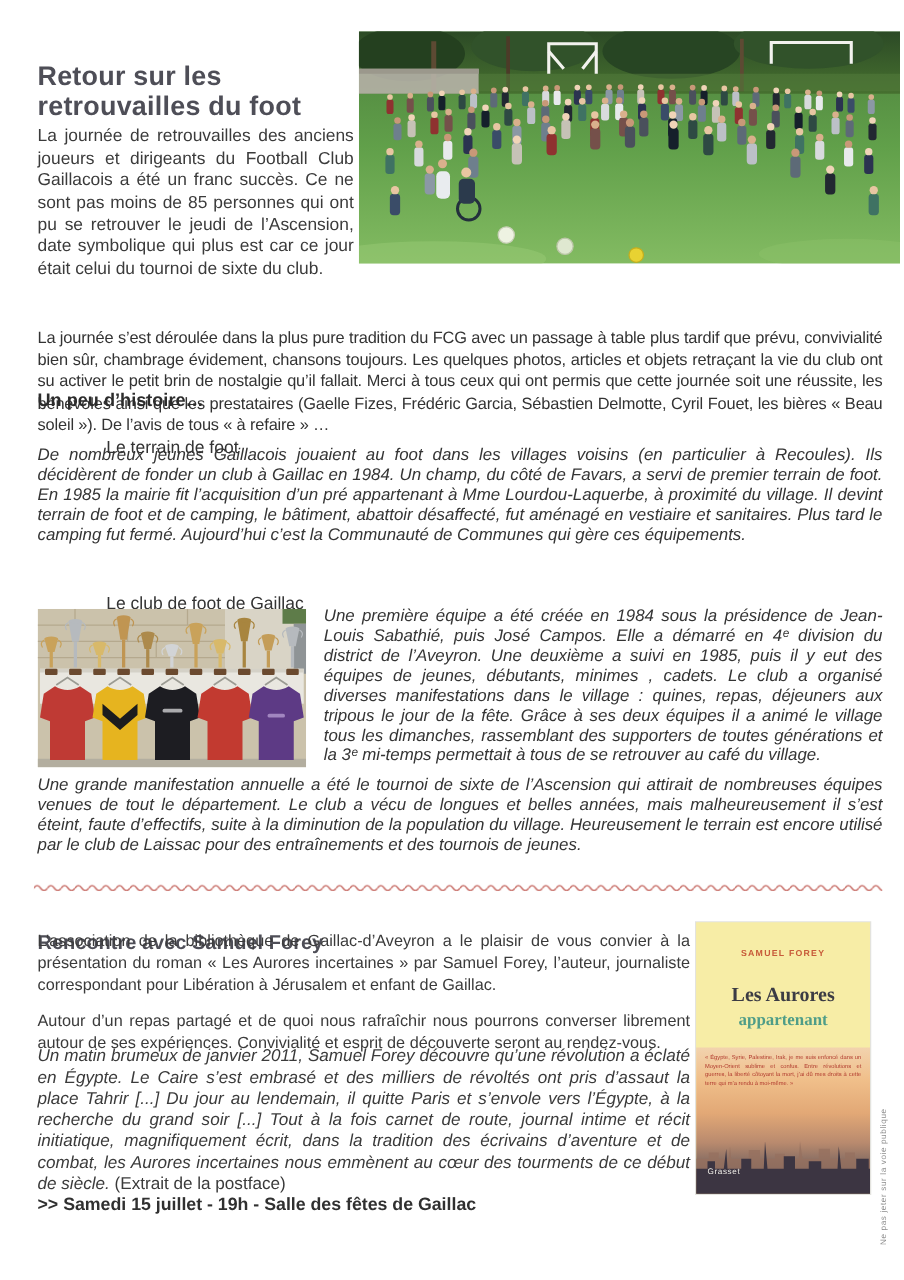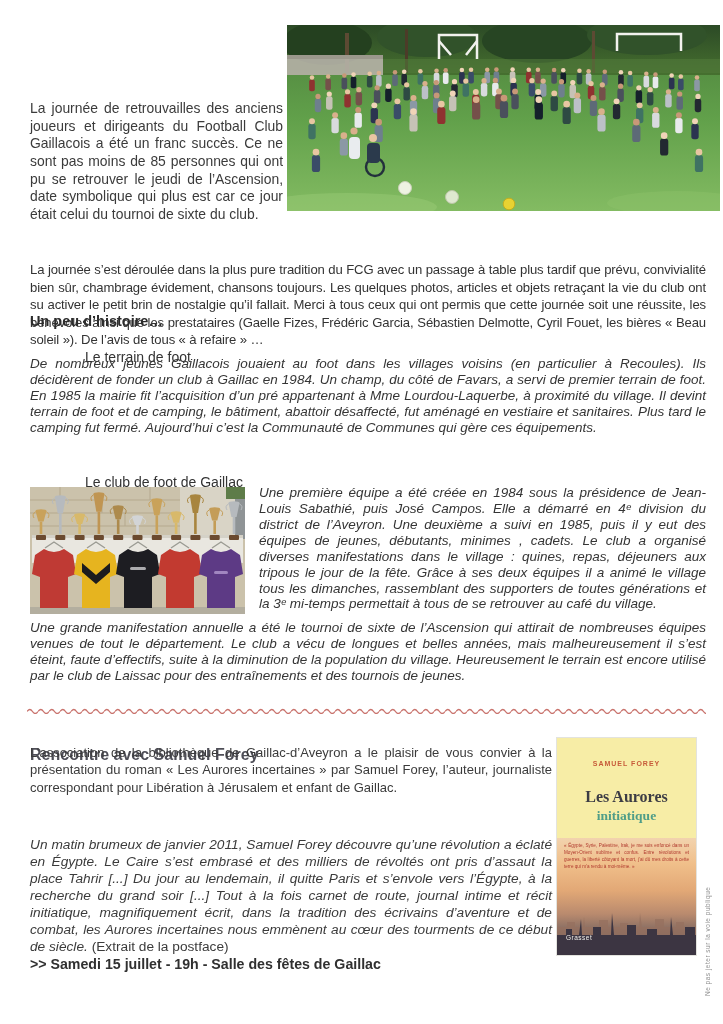--- a/index.html
+++ b/index.html
@@ -51,20 +51,21 @@
   .sidenote{position:absolute;right:12px;top:838px;height:158px;writing-mode:vertical-rl;
             transform:rotate(180deg);font-size:6.5px;color:#8f8f8f;letter-spacing:.5px;
             white-space:nowrap;}
 </style>
 </head>
 <body>
 
 <div class="page">
 
 
+  <h1 class="title t1">Retour sur les retrouvailles du foot</h1>
 
   <p class="intro">La journée de retrouvailles des anciens joueurs et dirigeants du Football Club Gaillacois a été un franc succès. Ce ne sont pas moins de 85 personnes qui ont pu se retrouver le jeudi de l’Ascension, date symbolique qui plus est car ce jour était celui du tournoi de sixte du club.</p>
 
   <div class="photo photo1">
     <svg width="433" height="186" viewBox="0 0 433 186">
       <defs>
         <linearGradient id="grass" x1="0" y1="0" x2="0" y2="1">
           <stop offset="0" stop-color="#4c7f3c"></stop>
             <stop offset=".5" stop-color="#61a04a"></stop>
             <stop offset="1" stop-color="#83bb62"></stop>
@@ -402,27 +403,28 @@
         <pattern id="wv" width="11" height="9" patternUnits="userSpaceOnUse">
           <path d="M0 6.5 Q2.75 2.5 5.5 6.5 T11 6.5" stroke="#c9736d" fill="none" stroke-width="1.3"></path>
         </pattern>
       </defs>
       <rect width="679" height="9" fill="url(#wv)"></rect>
     </svg>
   </div>
 
   <h1 class="title t2">Rencontre avec Samuel Forey</h1>
   <p class="fp fp1">L’association de la bibliothèque de Gaillac-d’Aveyron a le plaisir de vous convier à la présentation du roman « Les Aurores incertaines » par Samuel Forey, l’auteur, journaliste correspondant pour Libération à Jérusalem et enfant de Gaillac.</p>
+  <p class="fp fp2">Autour d’un repas partagé et de quoi nous rafraîchir nous pourrons converser librement autour de ses expériences. Convivialité et esprit de découverte seront au rendez-vous.</p>
   <p class="fp fp3"><span class="it">Un matin brumeux de janvier 2011, Samuel Forey découvre qu’une révolution a éclaté en Égypte. Le Caire s’est embrasé et des milliers de révoltés ont pris d’assaut la place Tahrir [...]  Du jour au lendemain, il quitte Paris et s’envole vers l’Égypte, à la recherche du grand soir [...] Tout à la fois carnet de route, journal intime et récit initiatique, magnifiquement écrit, dans la tradition des écrivains d’aventure et de combat, les Aurores incertaines nous emmènent au cœur des tourments de ce début de siècle.</span><span> (Extrait de la postface)</span></p>
 
   <div class="cover">
     <div class="cover-top">
       <div class="cov-author">SAMUEL FOREY</div>
       <div class="cov-t1">Les Aurores</div>
-      <div class="cov-t2">initiatique</div>
+      <div class="cov-t2">appartenant</div>
     </div>
     <div class="cover-photo">
       <div class="cov-quote">« Égypte, Syrie, Palestine, Irak, je me suis enfoncé dans un Moyen-Orient sublime et confus. Entre révolutions et guerres, la liberté côtoyant la mort, j’ai dû mes droits à cette terre qui m’a rendu à moi-même. »</div>
       <svg class="cov-sky" width="139" height="58" viewBox="0 0 139 58">
         <path d="M0 58 V30 h10 v-5 h8 v5 h8 l1-10 1 10 h14 v-7 h9 v7 h12 v-4 h8 v4 h11 l1-14 2 14 h13 v-8 h9 v8 h12 v-5 h8 v5 H139 V58 Z" fill="#96705f" opacity=".75"></path>
         <path d="M0 58 V38 h9 v-6 h6 v6 h7 l2-16 1 16 h11 v-8 h8 v8 h10 l1-22 2 22 h13 v-10 h9 v10 h11 v-6 h10 v6 h13 l1-18 2 18 h12 v-8 h10 v8 H139 V58 Z" fill="#3c3542"></path>
       </svg>
       <div class="cov-pub">Grasset</div>
     </div>
   </div>

